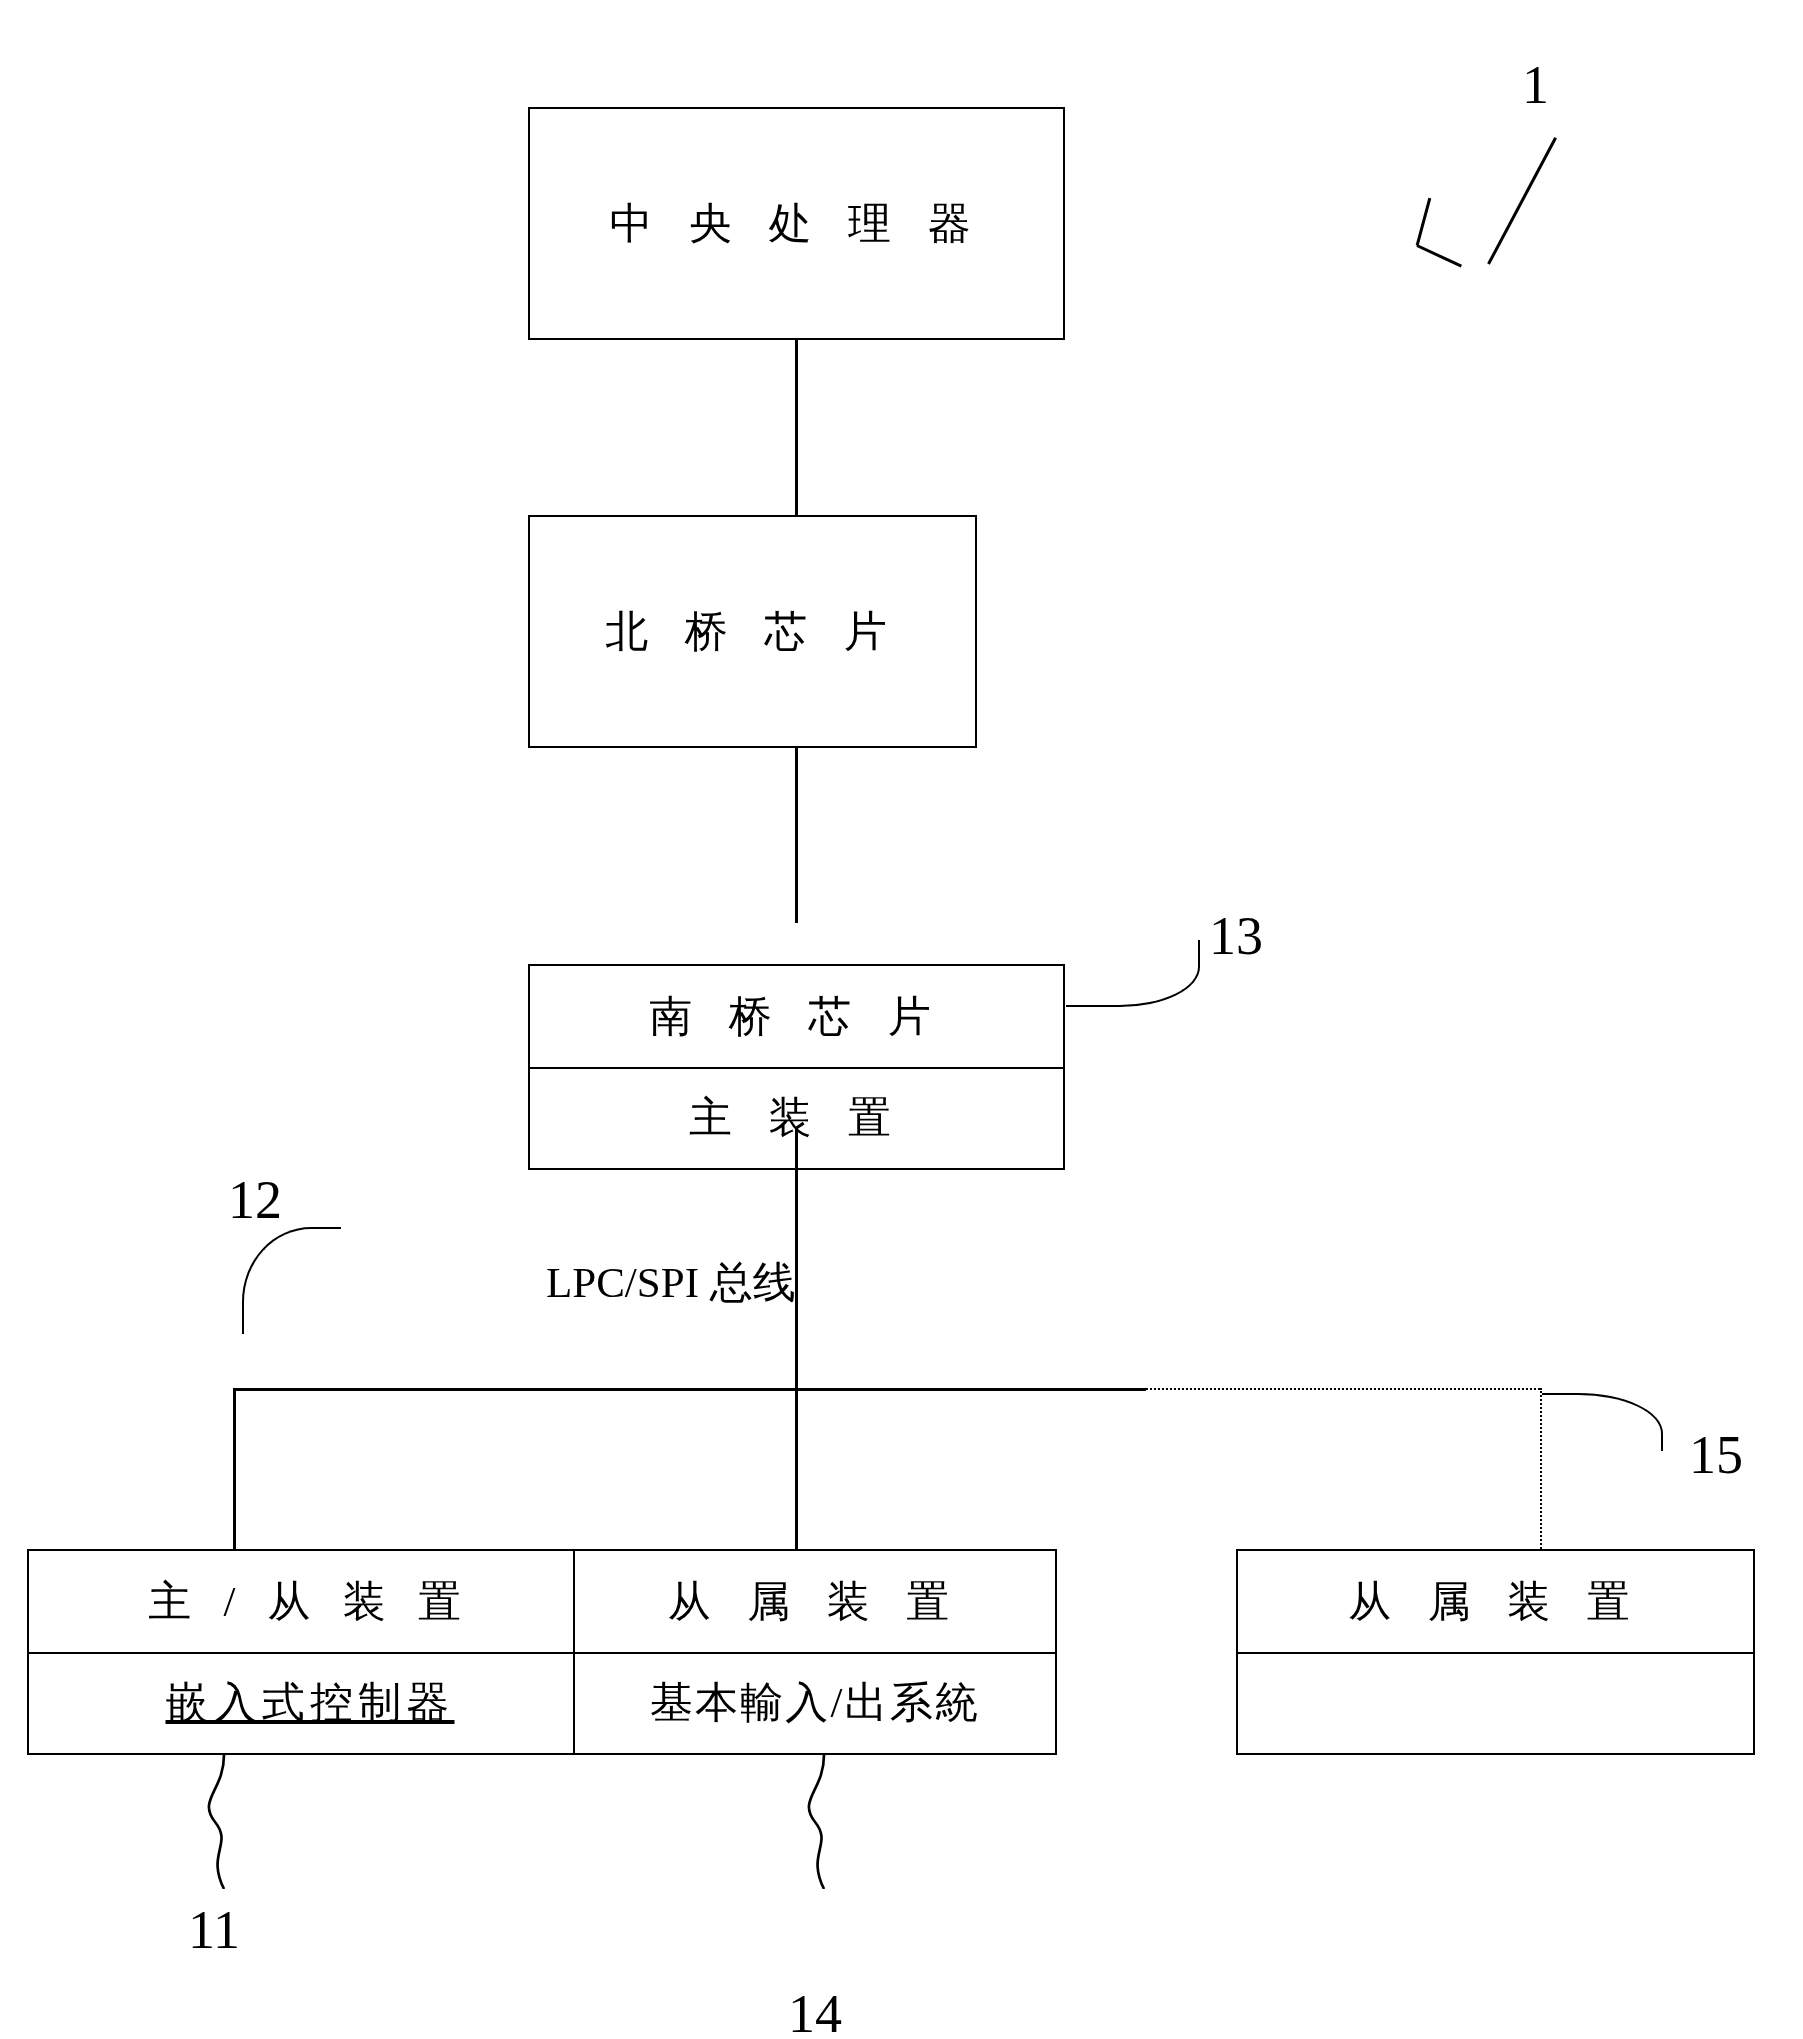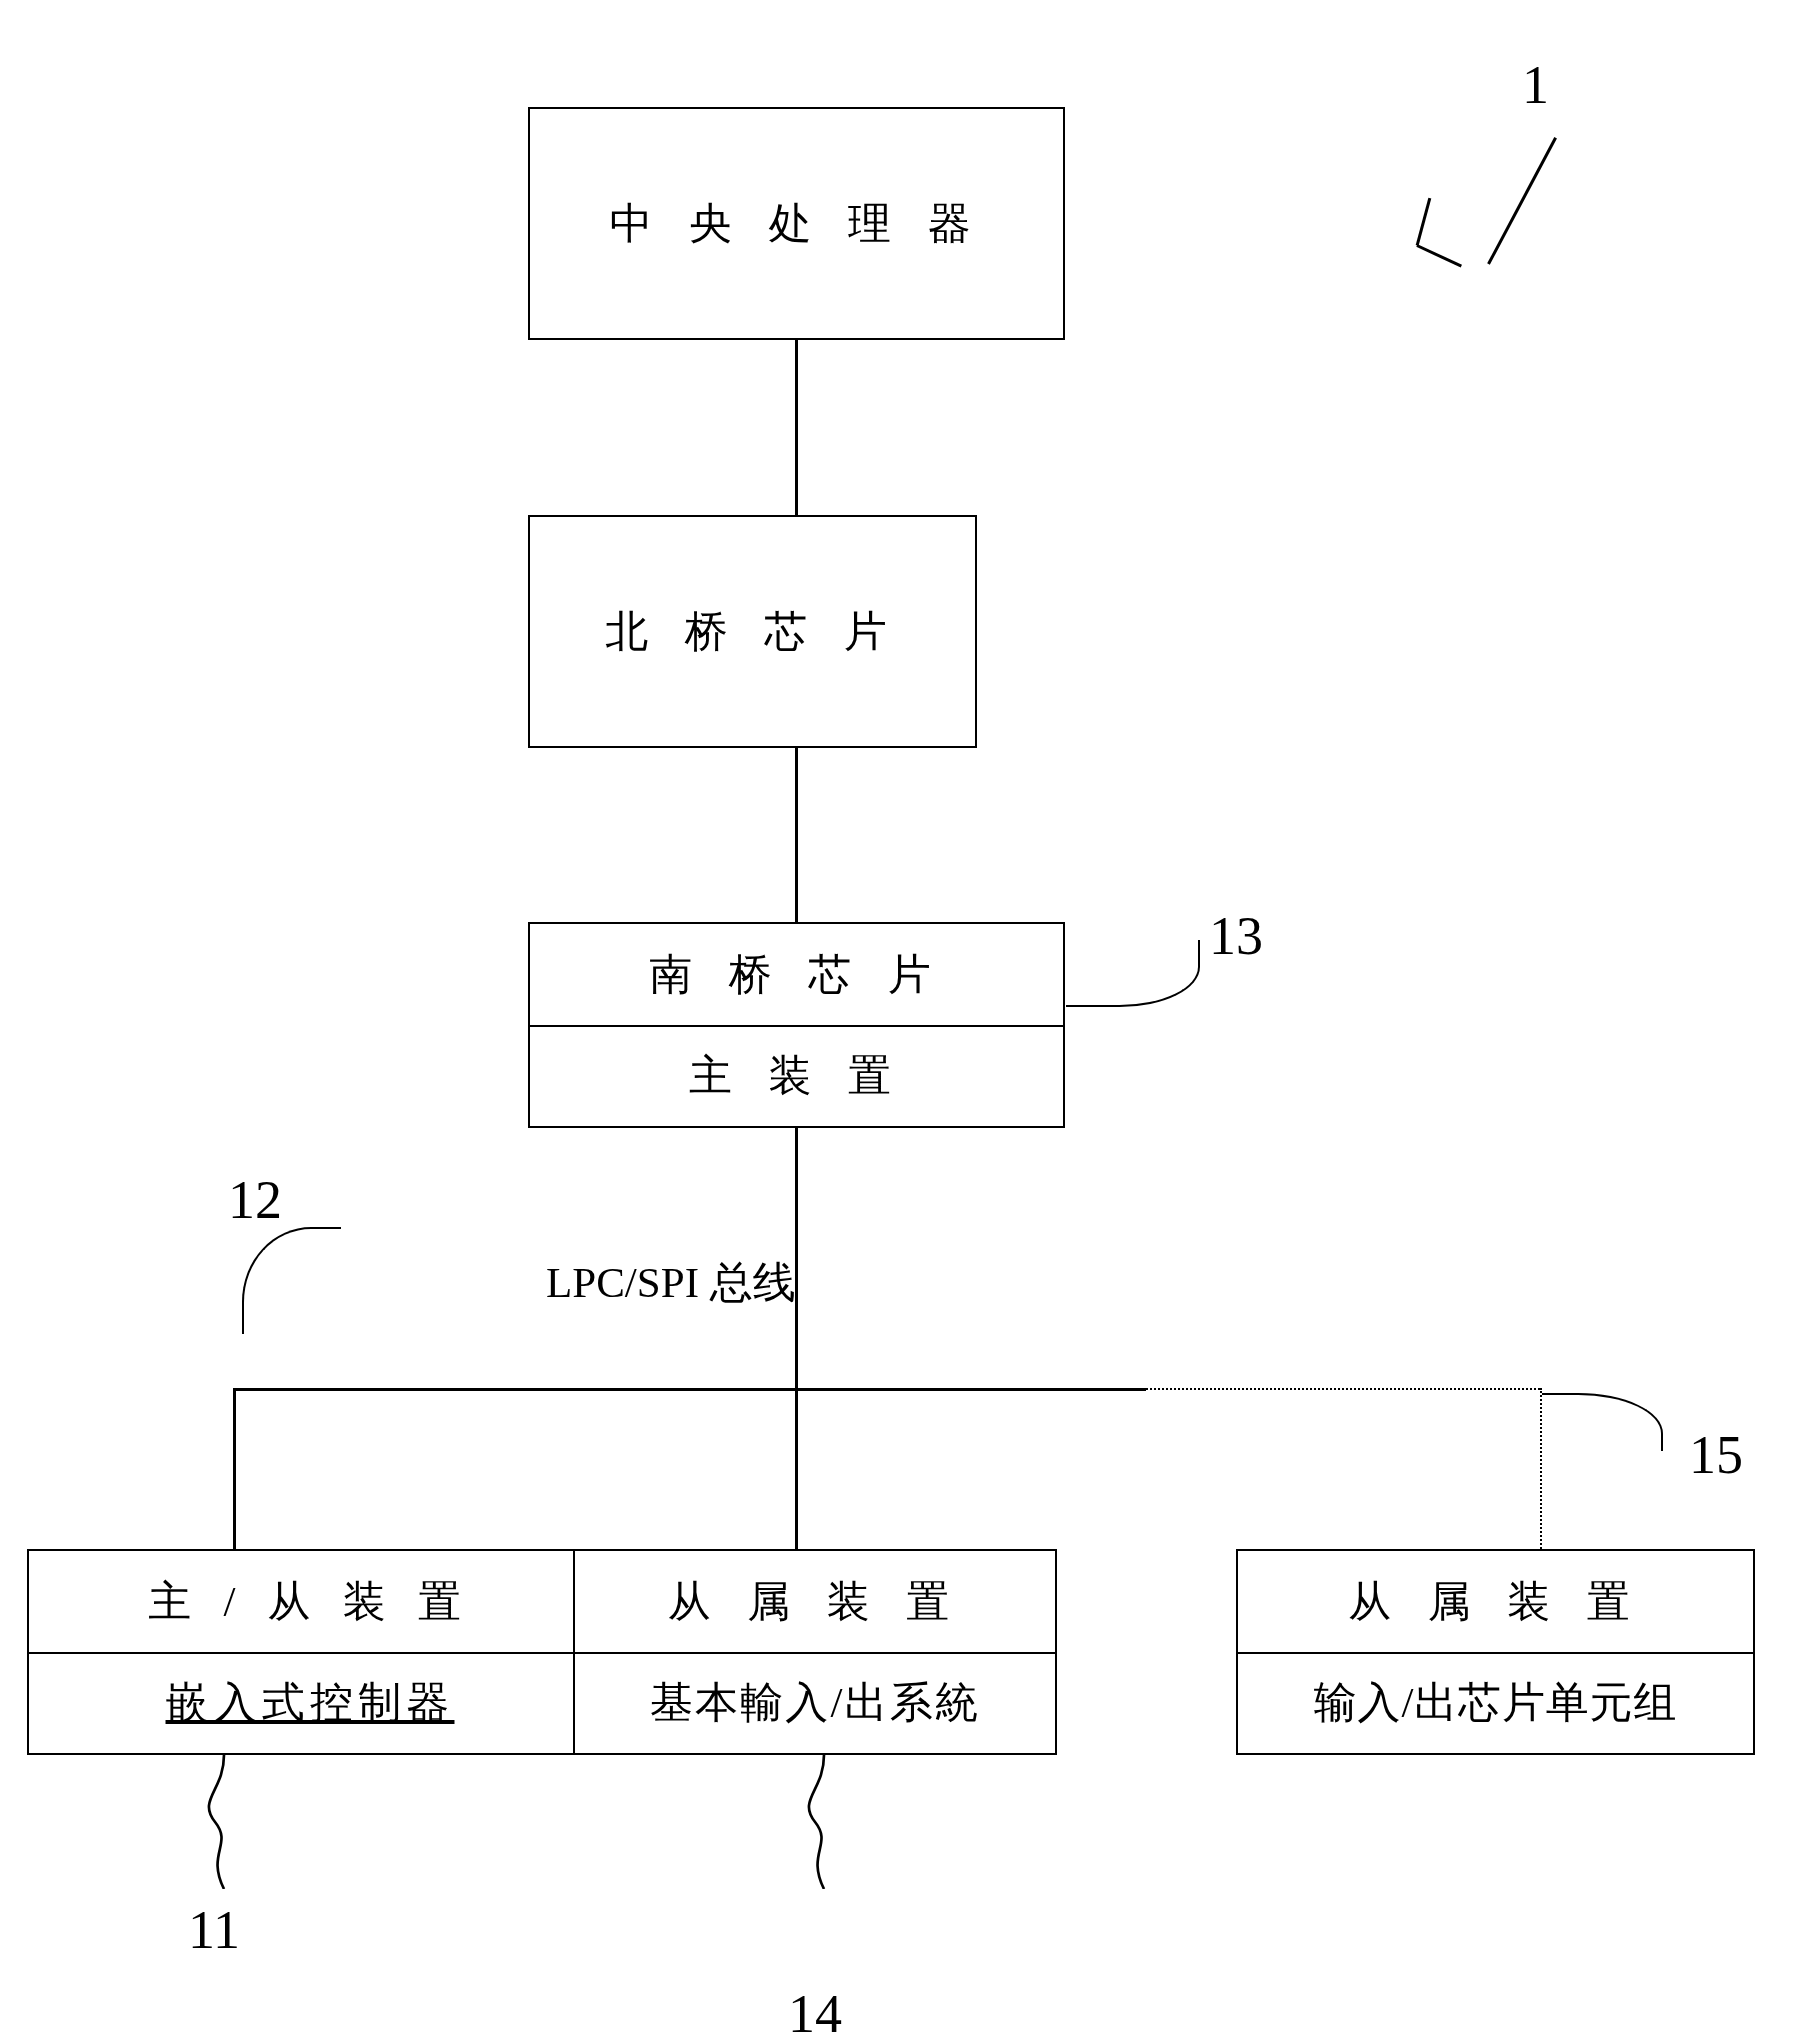--- a/index.html
+++ b/index.html
@@ -88,21 +88,21 @@
 </div>
 
 <div class="line" style="left:795px; top:340px; width:2.7px; height:175px;"></div>
 
 <div class="box" style="left:528px; top:515px; width:449px; height:233px;">
   <div class="box-inner">北 桥 芯 片</div>
 </div>
 
 <div class="line" style="left:795px; top:748px; width:2.7px; height:175px;"></div>
 
-<div class="box" style="left:528px; top:922px; width:537px; height:206px; display:block;">
+<div class="box" style="left:528px; top:964px; width:537px; height:206px; display:block;">
   <div style="height:50%; display:flex; align-items:center; justify-content:center;">
     <div class="box-inner">南 桥 芯 片</div>
   </div>
   <div class="divider" style="top:50%;"></div>
   <div style="height:50%; display:flex; align-items:center; justify-content:center;">
     <div class="box-inner">主 装 置</div>
   </div>
 </div>
 
 <div class="curve" style="left:1066px; top:940px; width:134px; height:67px; border-left:none; border-bottom:2.7px solid #000; border-radius:0 0 60% 0; border-right:2.7px solid #000; border-top:none;"></div>
@@ -154,17 +154,14 @@
 <svg class="squiggle" style="left:788px; top:1755px;" width="72" height="134" viewBox="0 0 80 150">
   <path d="M40,0 C40,40 10,50 30,75 C50,100 20,110 40,150" stroke="#000" stroke-width="3" fill="none"></path>
 </svg>
 <div class="callout-num" style="left:788px; top:1983px;">14</div>
 
 <div class="box" style="left:1236px; top:1549px; width:519px; height:206px; display:block;">
   <div style="height:50%; display:flex; align-items:center; justify-content:center;">
     <div class="box-inner">从 属 装 置</div>
   </div>
   <div class="divider" style="top:50%;"></div>
-  <div style="height:50%; display:flex; align-items:center; justify-content:center;">
-    <div class="box-inner" style="letter-spacing:0.02em;">输入/出芯片单元组</div>
-  </div>
 </div>
 
 
 </body></html>

